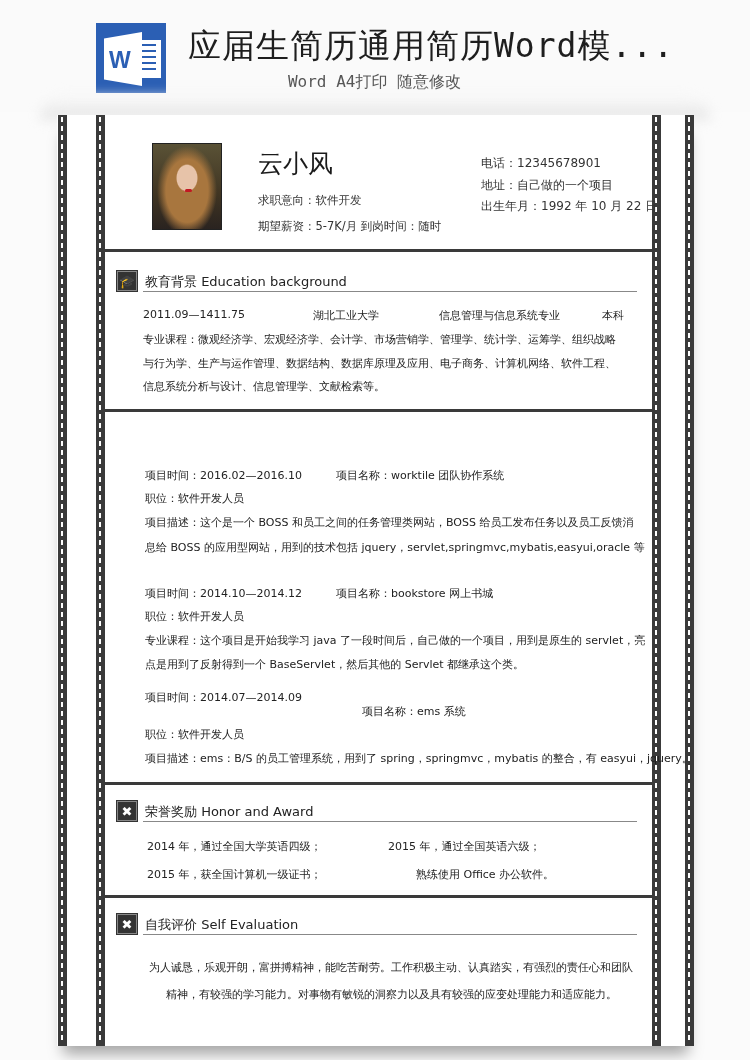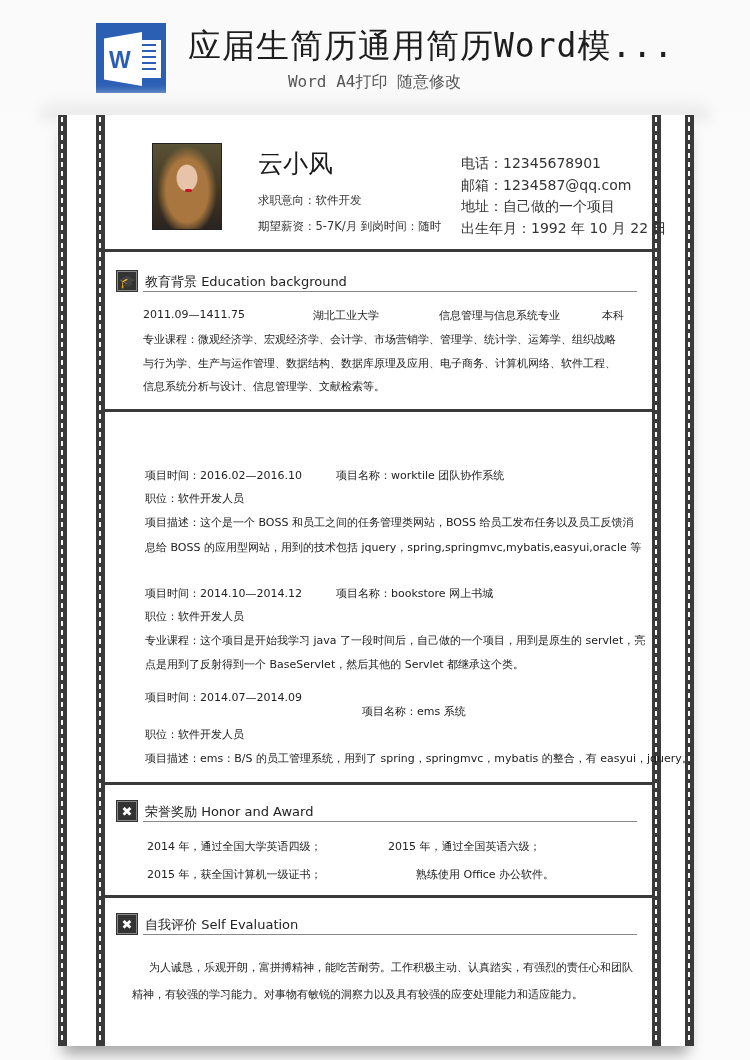--- a/index.html
+++ b/index.html
@@ -62,21 +62,21 @@
       radial-gradient(ellipse 11px 14px at 50% 40%, #e7c3a9 0 90%, transparent 100%),
       radial-gradient(ellipse 4px 2px at 50% 54%, #b8141c 0 90%, transparent 100%),
       radial-gradient(ellipse 30px 45px at 50% 55%, #a8763e 0 70%, transparent 100%),
       linear-gradient(#5a5236, #3f3422 60%, #2a2320);
   }
   .photo .lips { position: absolute; left: 32px; top: 45px; width: 7px; height: 3px; background: #c21822; border-radius: 3px; }
   .name { position: absolute; left: 201px; top: 32px; font-size: 25px; color: #1a1a1a; }
   .intent, .salary { position: absolute; left: 201px; font-size: 11.5px; color: #333; white-space: nowrap; }
   .intent { top: 78px; }
   .salary { top: 104px; }
-  .contact { position: absolute; left: 404px; top: 40px; font-size: 14px; color: #333; }
+  .contact { position: absolute; left: 424px; top: 40px; font-size: 12px; color: #333; }
   .contact div { height: 21.5px; white-space: nowrap; }
 
   
   .sec-head { position: absolute; left: 60px; width: 520px; height: 24px; }
   .sec-icon {
     position: absolute; left: 0; top: 0; width: 20px; height: 20px; background: #333;
     border: 1px solid #888; outline: 1px solid #333; display: flex; align-items: center; justify-content: center;
     color: #fff; font-size: 13px; line-height: 1;
   }
   .sec-title { position: absolute; left: 28px; top: 2px; font-size: 13px; color: #222; white-space: nowrap; }
@@ -115,21 +115,20 @@
   <div class="vbar b4"></div>
 
   <div class="photo">
       <div class="lips"></div>
     </div>
   <div class="name">云小风</div>
   <div class="intent">求职意向：软件开发</div>
   <div class="salary">期望薪资：5-7K/月  到岗时间：随时</div>
   <div class="contact">
     <div>电话：12345678901</div>
-    <div>邮箱：1234587@qq.com</div>
     <div>地址：自己做的一个项目</div>
     <div>出生年月：1992 年 10 月 22 日</div>
   </div>
 
   <div class="hsep" style="top:134px"></div>
 
   <div class="sec-head" style="top:156px">
     <div class="sec-icon">🎓</div>
     <div class="sec-title">教育背景 Education background</div>
     <div class="sec-rule"></div>
@@ -143,21 +142,21 @@
   <div class="txt" style="left:86px;top:264px">信息系统分析与设计、信息管理学、文献检索等。</div>
 
   <div class="hsep" style="top:294px"></div>
 
 
   <div>
     <div class="txt" style="left:88px;top:353px">项目时间：2016.02—2016.10</div>
     <div class="txt" style="left:279px;top:353px">项目名称：worktile 团队协作系统</div>
     <div class="txt" style="left:88px;top:376px">职位：软件开发人员</div>
     <div class="txt" style="left:88px;top:400px">项目描述：这个是一个 BOSS 和员工之间的任务管理类网站，BOSS 给员工发布任务以及员工反馈消</div>
-    <div class="txt" style="left:88px;top:425px">息给 BOSS 的应用型网站，用到的技术包括 jquery，spring,springmvc,mybatis,easyui,oracle 等</div>
+    <div class="txt" style="left:88px;top:425px">息给 BOSS 的应用型网站，用到的技术包括 jquery，servlet,springmvc,mybatis,easyui,oracle 等</div>
   </div>
 
   <div>
     <div class="txt" style="left:88px;top:471px">项目时间：2014.10—2014.12</div>
     <div class="txt" style="left:279px;top:471px">项目名称：bookstore 网上书城</div>
     <div class="txt" style="left:88px;top:494px">职位：软件开发人员</div>
     <div class="txt" style="left:88px;top:518px">专业课程：这个项目是开始我学习 java 了一段时间后，自己做的一个项目，用到是原生的 servlet，亮</div>
     <div class="txt" style="left:88px;top:542px">点是用到了反射得到一个 BaseServlet，然后其他的 Servlet 都继承这个类。</div>
   </div>
 
@@ -181,14 +180,14 @@
   <div class="txt" style="left:359px;top:752px">熟练使用 Office 办公软件。</div>
 
   <div class="hsep" style="top:780px"></div>
 
   <div class="sec-head" style="top:799px">
     <div class="sec-icon">✖</div>
     <div class="sec-title">自我评价  Self Evaluation</div>
     <div class="sec-rule"></div>
   </div>
   <div class="txt" style="left:92px;top:845px">为人诚恳，乐观开朗，富拼搏精神，能吃苦耐劳。工作积极主动、认真踏实，有强烈的责任心和团队</div>
-  <div class="txt" style="left:75px;top:872px">精神，有较强的学习能力。对事物有敏锐的洞察力以及具有较强的应变处理能力和适应能力。</div>
+  <div class="txt" style="left:109px;top:872px">精神，有较强的学习能力。对事物有敏锐的洞察力以及具有较强的应变处理能力和适应能力。</div>
 </div>
 
 </body></html>

